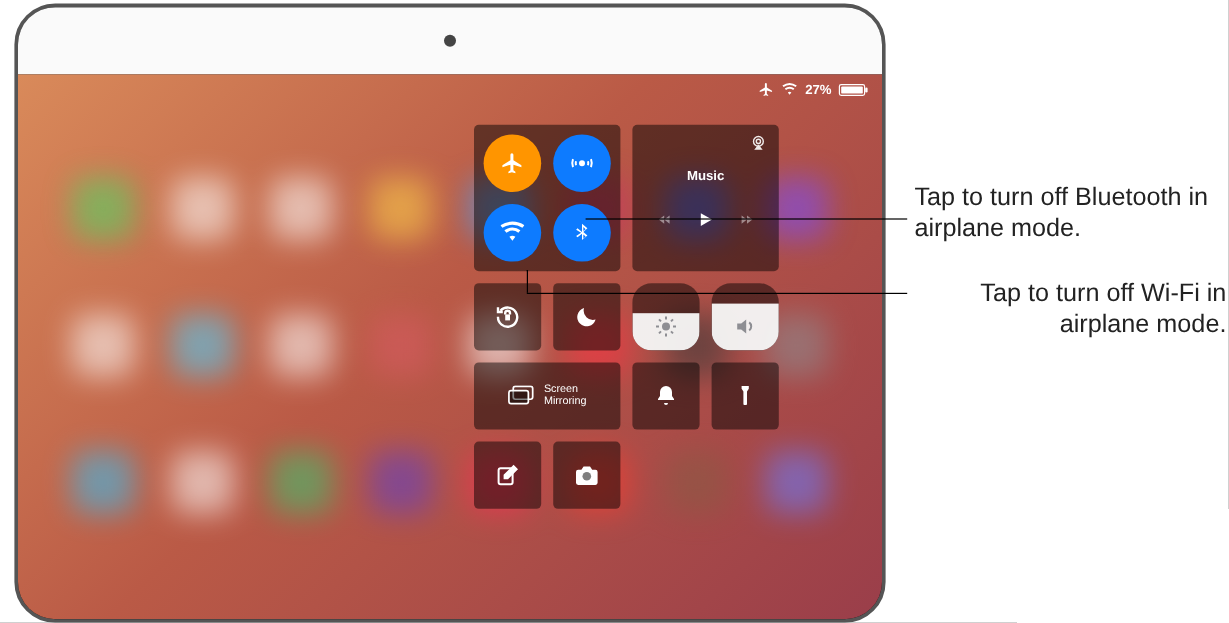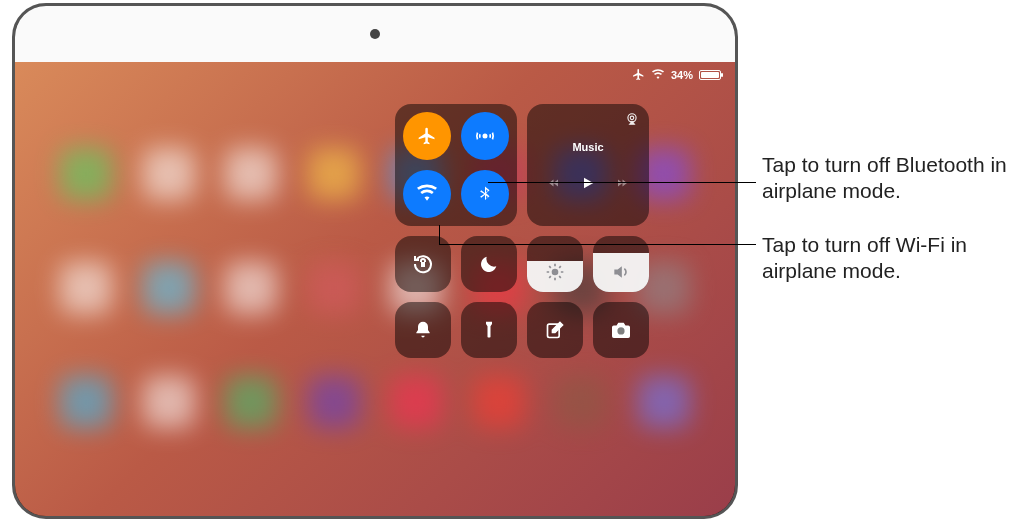--- a/index.html
+++ b/index.html
@@ -88,21 +88,21 @@
     top: 42px;
     right: 86px;
     width: 254px;
     display: grid;
     grid-template-columns: repeat(4, 56px);
     grid-auto-rows: 56px;
     gap: 10px;
   }
   .tile {
     background: rgba(0,0,0,0.48);
-    border-radius: 16px;
+    border-radius: 4px;
     display: flex;
     align-items: center;
     justify-content: center;
   }
   .tile.span2x2 { grid-column: span 2; grid-row: span 2; }
   .tile.span2x1 { grid-column: span 2; }
 
   
   .conn-grid {
     display: grid;
@@ -167,21 +167,21 @@
 
   
   .callout {
     position: absolute;
     font-size: 21px;
     line-height: 1.25;
     color: #222;
     max-width: 260px;
   }
   .callout.c1 { left: 762px; top: 152px; }
-  .callout.c2 { left: 762px; top: 232px; }
+  .callout.c2 { left: 762px; top: 232px; text-align: right; }
 
   
   .lead {
     position: absolute;
     height: 0;
     border-top: 1px solid #000;
   }
   .lead.l1 { left: 488px; top: 182px; width: 268px; }
   .lead.l2a { left: 439px; top: 225px; width: 0; height: 19px; border-left: 1px solid #000; }
   .lead.l2 { left: 439px; top: 244px; width: 317px; }
@@ -230,21 +230,21 @@
       <span>
         <svg width="13" height="13" viewBox="0 0 24 24" fill="#fff">
             <path d="M21 16v-2l-8-5V3.5a1.5 1.5 0 0 0-3 0V9l-8 5v2l8-2.5V19l-2 1.5V22l3.5-1 3.5 1v-1.5L13 19v-5.5l8 2.5z"></path>
           </svg>
       </span>
       <span>
         <svg width="14" height="12" viewBox="0 0 24 24" fill="#fff">
             <path d="M12 20l3-4a5 5 0 0 0-6 0l3 4zm-6-8a10 10 0 0 1 12 0l2-2.5a13 13 0 0 0-16 0L6 12zm-4-5a18 18 0 0 1 20 0l2-2.5a21 21 0 0 0-24 0L2 7z"></path>
           </svg>
       </span>
-      <span>34%</span>
+      <span>27%</span>
       <span class="battery">
           <span class="battery-fill"></span>
         </span>
     </div>
 
     <div class="cc">
 
       <div class="tile span2x2" style="padding:0;">
         <div class="conn-grid">
           <div class="conn-btn conn-orange">
@@ -350,20 +350,30 @@
       <div class="slider span1x2">
         <div class="slider-fill" id="vol-fill" style="height: 70%;"></div>
         <div class="slider-icon">
           <svg width="20" height="20" viewBox="0 0 24 24" fill="#8e8e93">
               <path d="M4 9v6h4l5 4V5L8 9H4z"></path>
               <path d="M16 8a5 5 0 0 1 0 8" fill="none" stroke="#8e8e93" stroke-width="2"></path>
             </svg>
         </div>
       </div>
 
+      <div class="tile span2x1 mirror">
+        <span>
+          <svg width="22" height="18" viewBox="0 0 24 20" fill="none" stroke="#fff" stroke-width="1.6">
+              <rect x="5" y="1" width="18" height="12" rx="2"></rect>
+              <rect x="1" y="5" width="18" height="12" rx="2" fill="rgba(0,0,0,0.48)"></rect>
+            </svg>
+        </span>
+        <span class="tile-label" style="white-space:pre-line;">Screen
+Mirroring</span>
+      </div>
 
       <div class="tile">
         <span>
           <svg width="20" height="20" viewBox="0 0 24 24" fill="#fff">
               <path d="M12 2a6 6 0 0 0-6 6v4l-2 3v1h16v-1l-2-3V8a6 6 0 0 0-6-6zm-2 17a2 2 0 0 0 4 0h-4z"></path>
             </svg>
         </span>
       </div>
       <div class="tile">
         <span>

